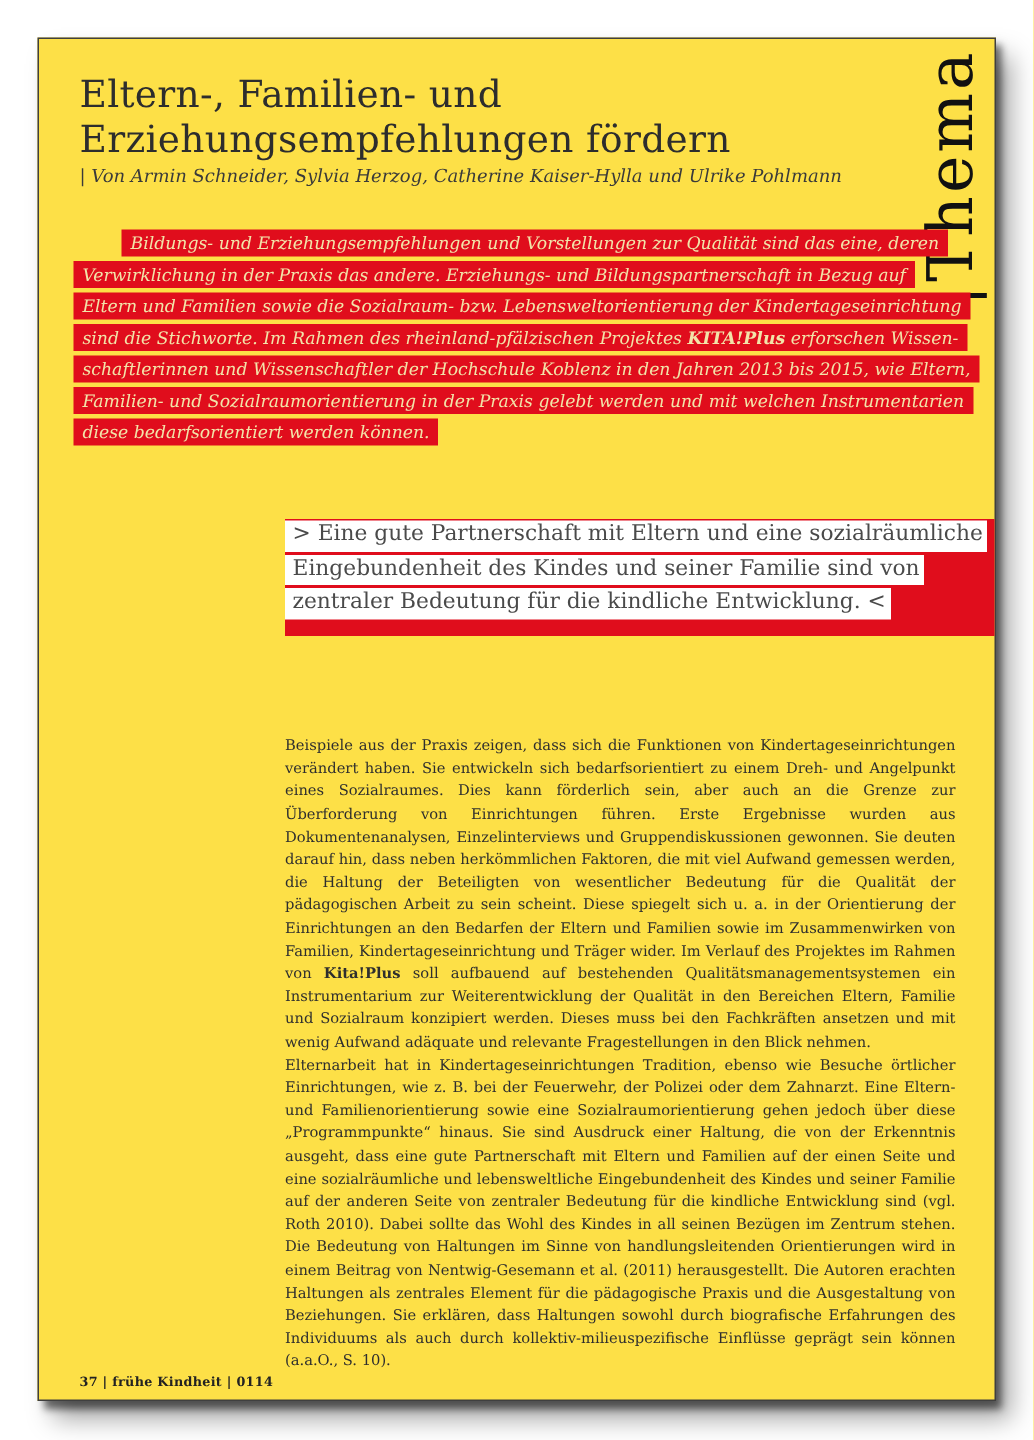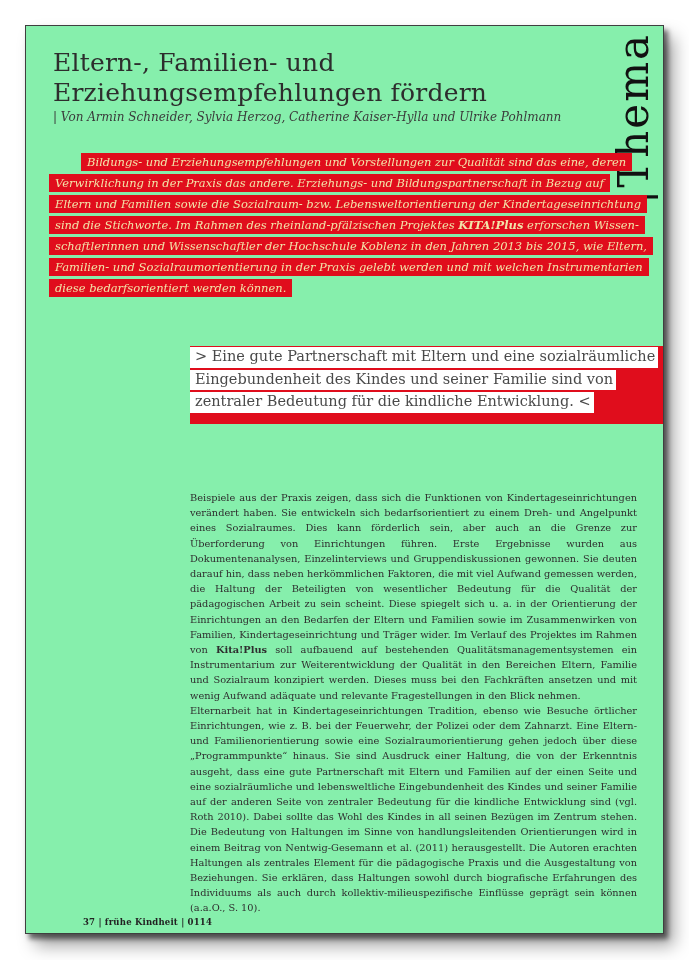--- a/index.html
+++ b/index.html
@@ -8,21 +8,21 @@
     background:#ffffff;
     font-family:"DejaVu Serif", serif;
   }
   :root{
     --red:#e00d1c;
     --cream:#f2e4a9;
     --ink:#2e2e2e;
   }
   .sheet{
     position:absolute;left:25px;top:25px;width:637px;height:907px;
-    background:#86efac;border:1px solid #3f3f3f;
+    background:#fde047;border:1px solid #3f3f3f;
     box-shadow:4px 5px 5px rgba(0,0,0,.55), 10px 12px 16px rgba(0,0,0,.35);
   }
   
   .title{
     position:absolute;left:27px;top:22px;
     font-size:25px;line-height:30px;color:#2d2d2d;letter-spacing:.2px;
   }
   .byline{
     position:absolute;left:27px;top:84px;
     font-size:12px;font-style:italic;color:#3a3a3a;
@@ -59,21 +59,21 @@
     text-align:justify;
   }
   .body-col p{margin:0;}
   .subhead{
     margin:12px 0 1px 0;font-size:11px;font-weight:bold;color:#222;
     text-align:left;
   }
   
   .footer{
     position:absolute;left:27px;top:891px;
-    font-size:8.5px;font-weight:bold;color:#222;letter-spacing:.2px;margin-left:30px;
+    font-size:8.5px;font-weight:bold;color:#222;letter-spacing:.2px;
   }
 </style>
 </head>
 <body>
 
 <div class="sheet">
 
   <div class="title">
     <div>Eltern-, Familien- und</div>
     <div>Erziehungsempfehlungen fördern</div>

